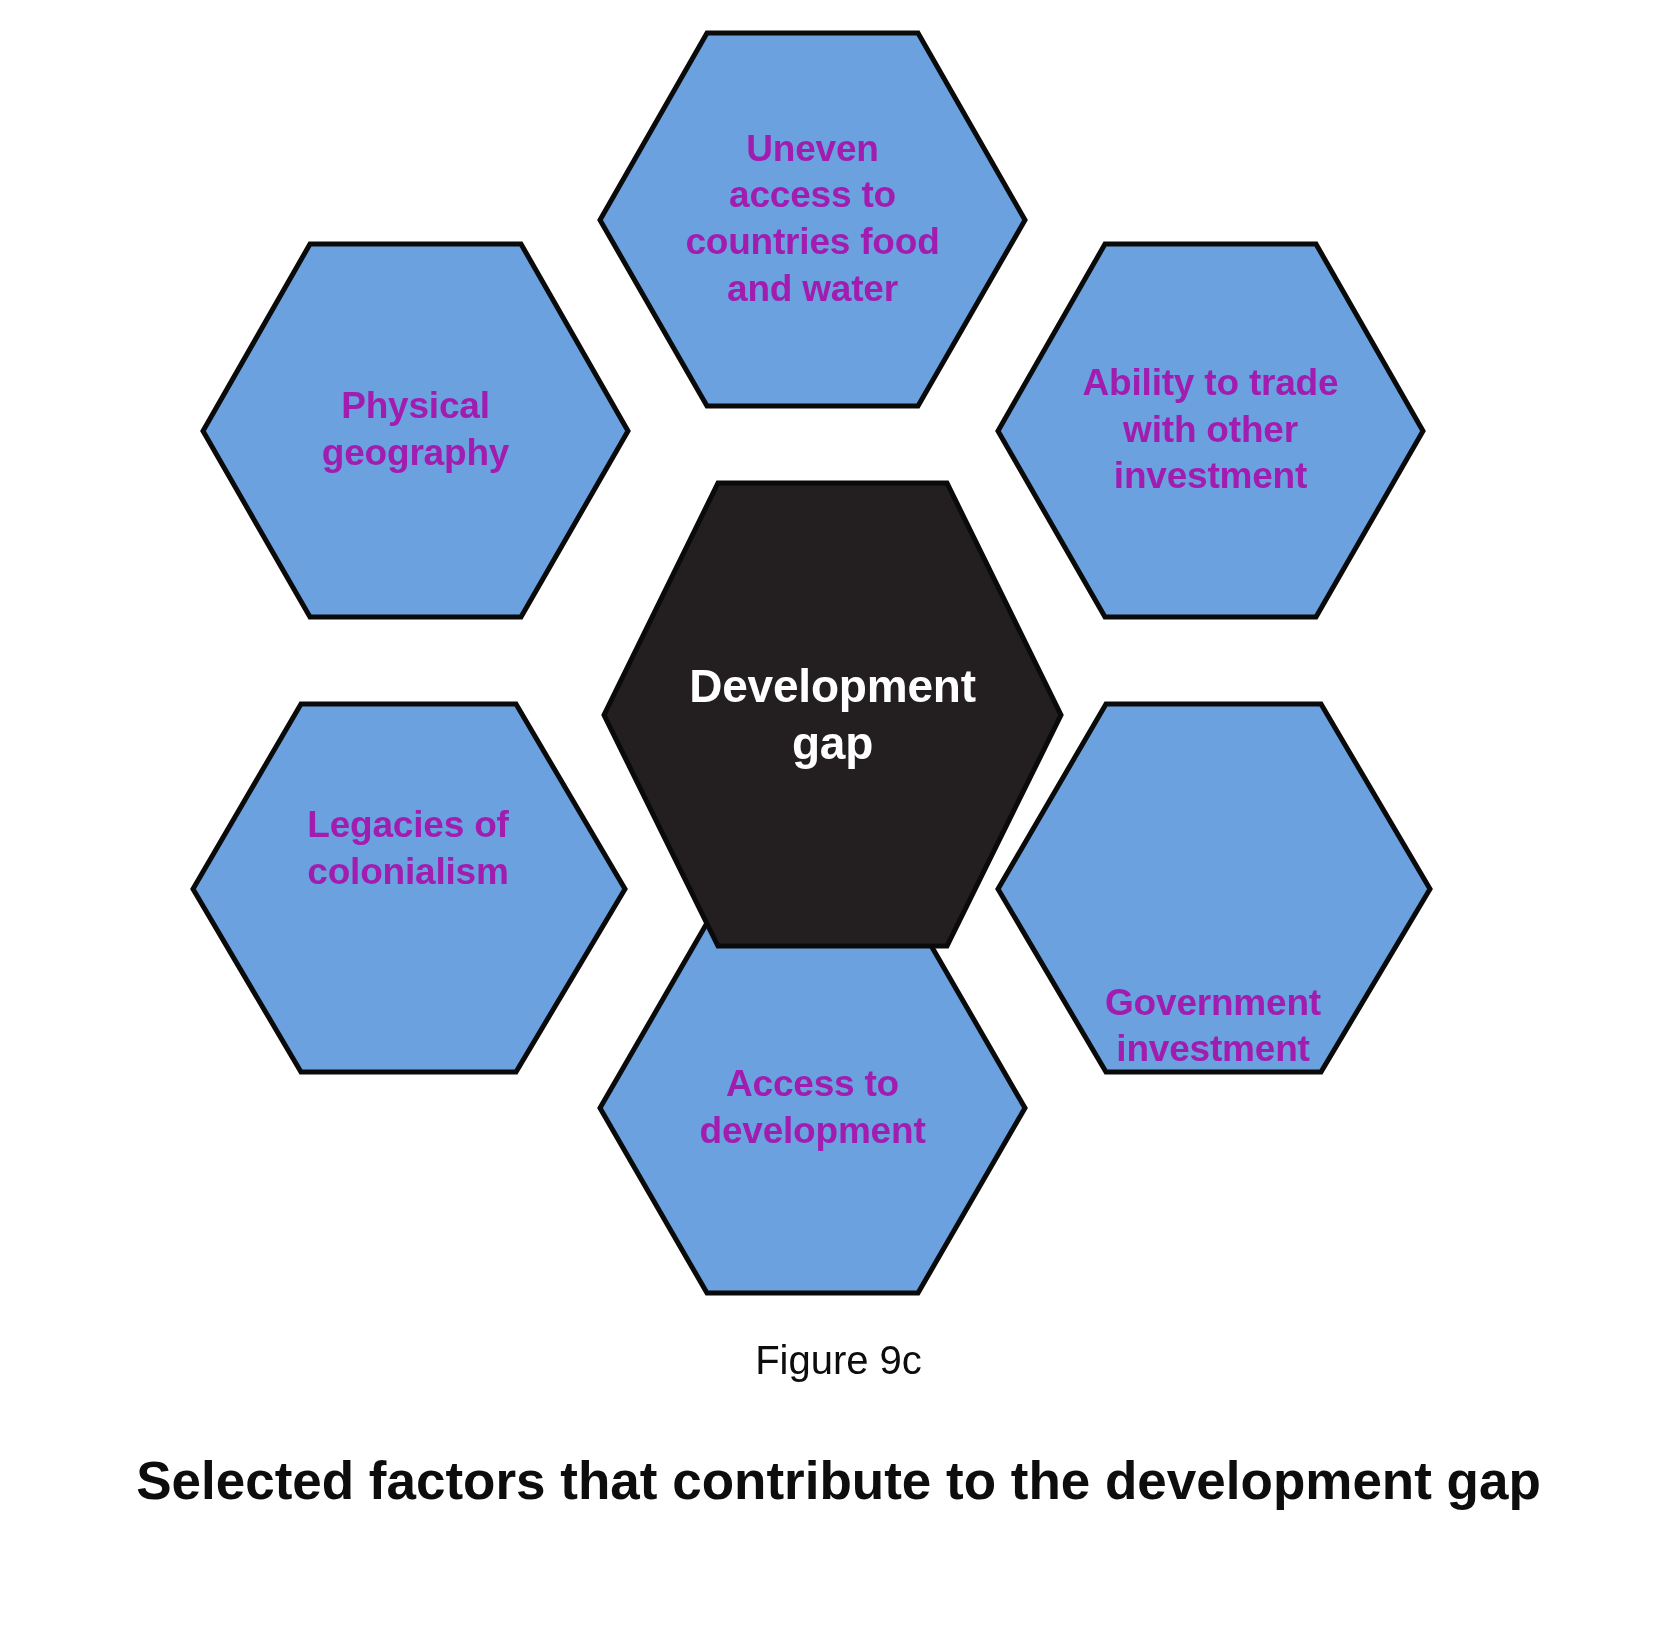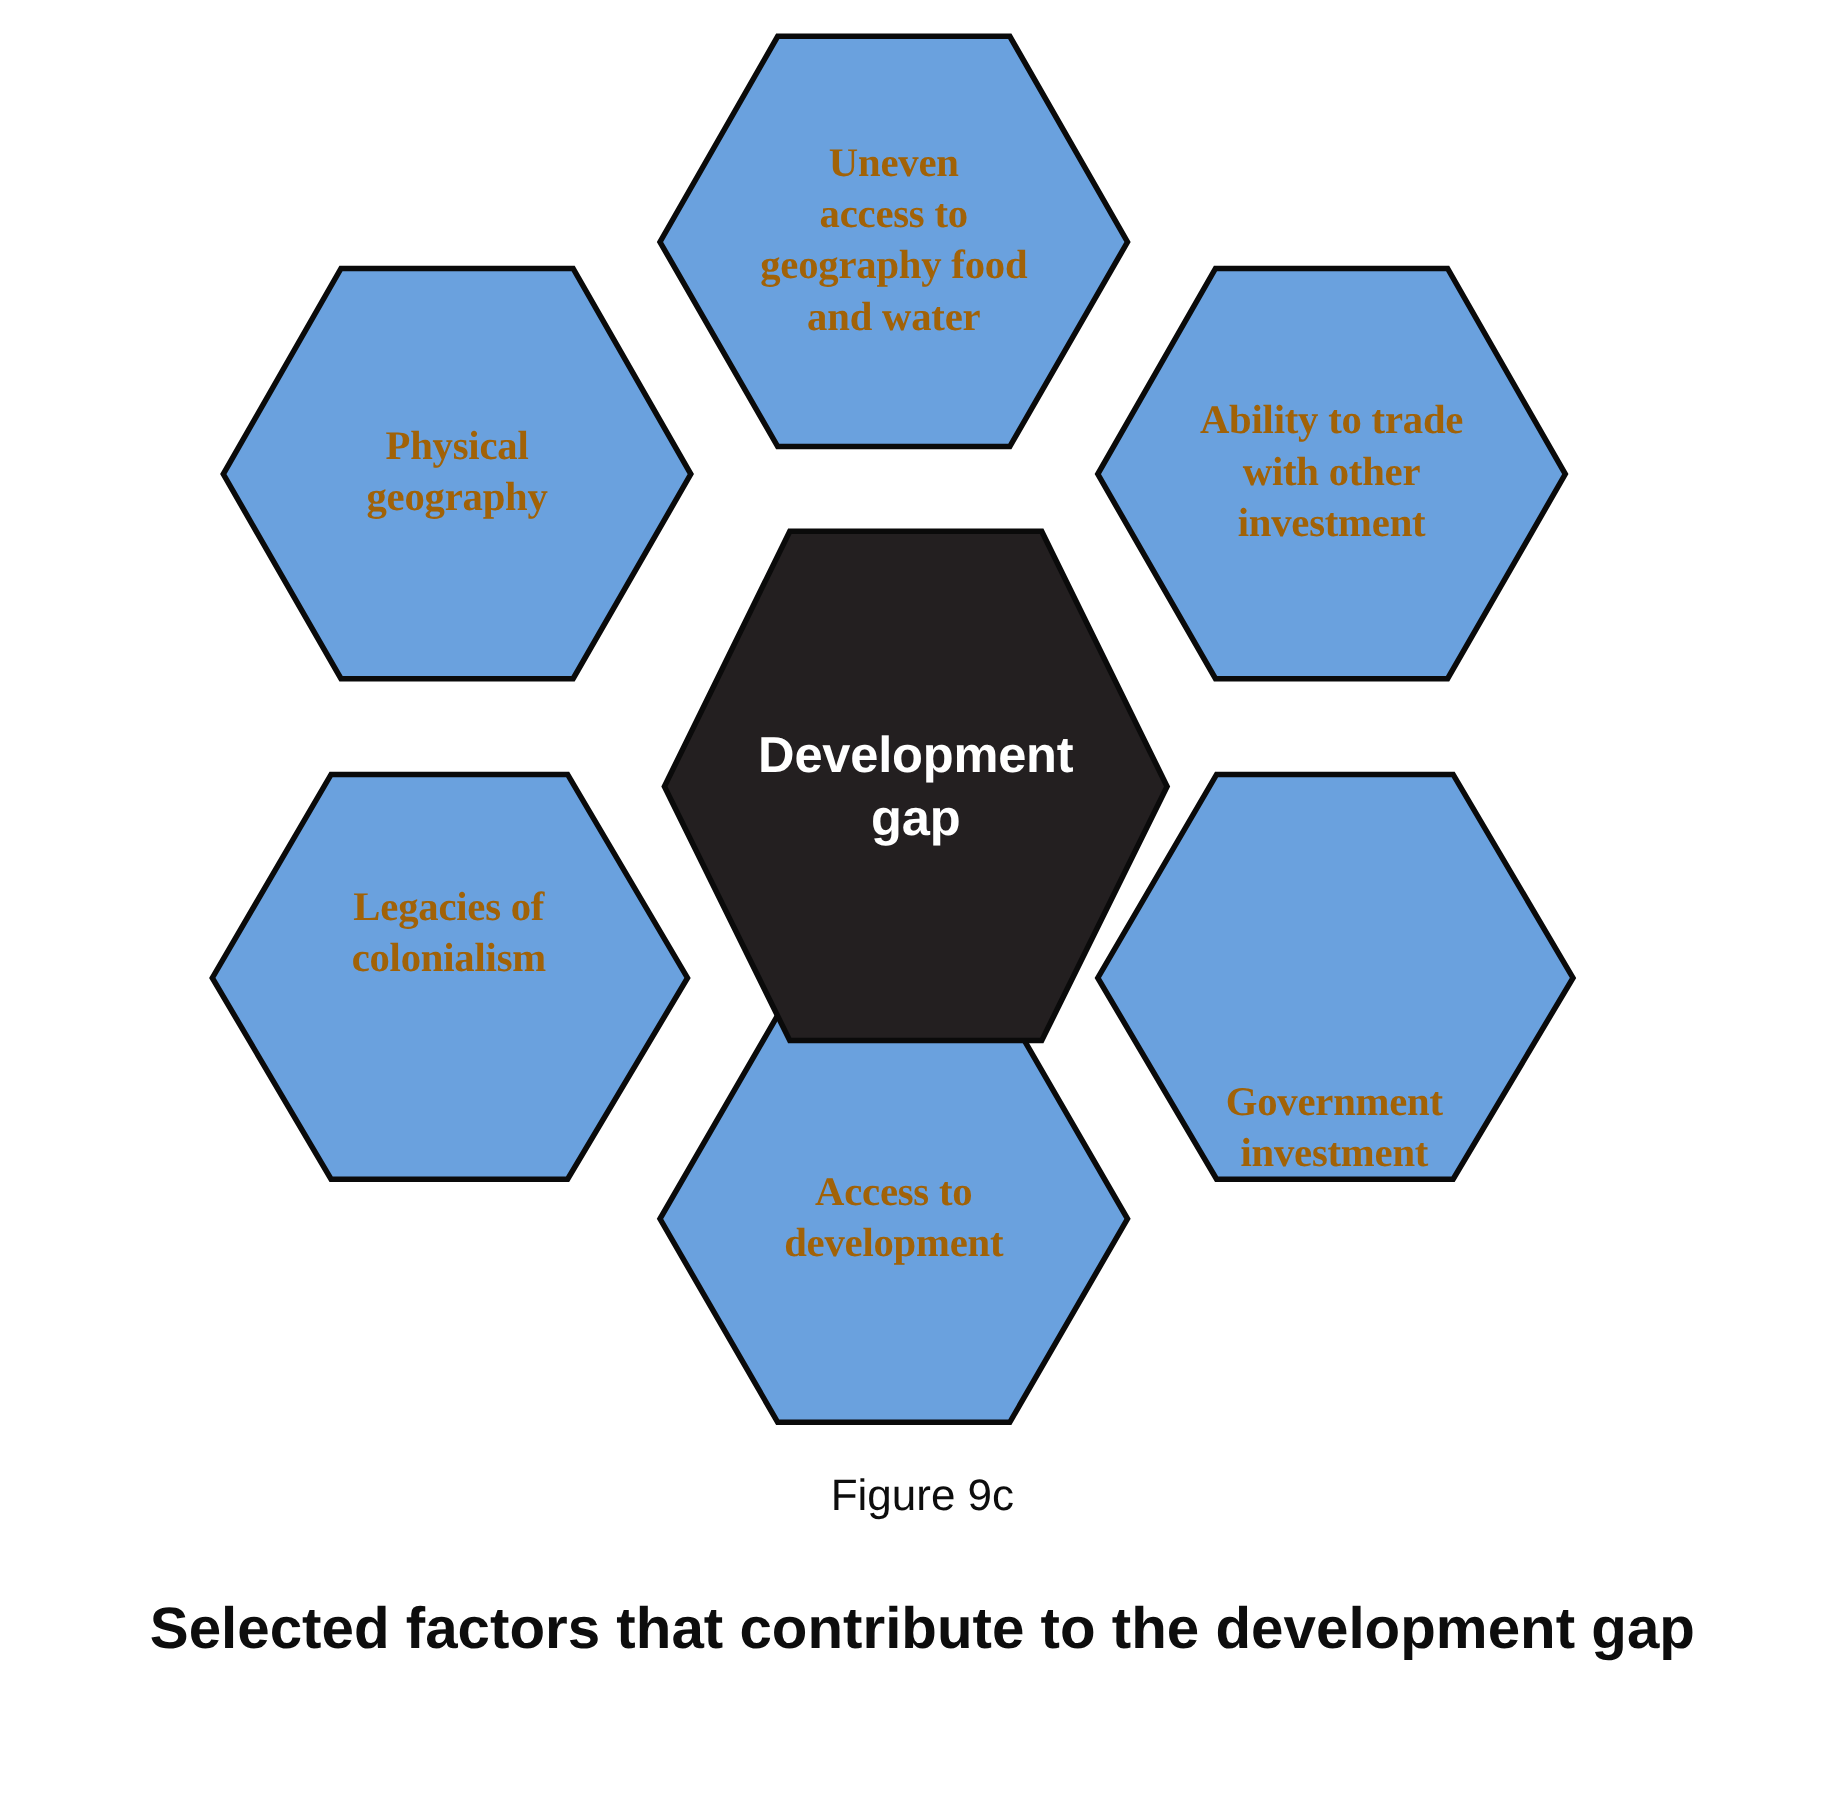--- a/index.html
+++ b/index.html
@@ -43,23 +43,22 @@
   .hex-label {
     position: relative;
     z-index: 3;
     font-weight: bold;
     line-height: 1.26;
     letter-spacing: -0.2px;
     pointer-events: none;
   }
 
   .hex.spoke .hex-label {
-    color: #a16207;
+    color: #a21caf;
     font-size: 37px;
-    font-family: Liberation Serif, serif;
   }
 
   .hex.center .hex-label {
     color: #ffffff;
     font-size: 46px;
     line-height: 1.22;
   }
 
   
   
@@ -117,21 +116,21 @@
 
     <polygon points="707,923 918,923 1025,1108 918,1293 707,1293 600,1108" fill="#6aa1de" stroke="#0a0a0a" stroke-width="5" stroke-linejoin="miter"></polygon>
 
     <polygon points="718,483 947,483 1061,715 947,946 718,946 604,715" fill="#231f20" stroke="#0a0a0a" stroke-width="5" stroke-linejoin="miter"></polygon>
   </svg>
 
   <div class="hex spoke" id="hex-top">
     <div class="hex-label">
       <span>Uneven</span><br>
       <span>access to</span><br>
-      <span>geography food</span><br>
+      <span>countries food</span><br>
       <span>and water</span>
     </div>
   </div>
 
   <div class="hex spoke" id="hex-top-left">
     <div class="hex-label">
       <span>Physical</span><br>
       <span>geography</span>
     </div>
   </div>

